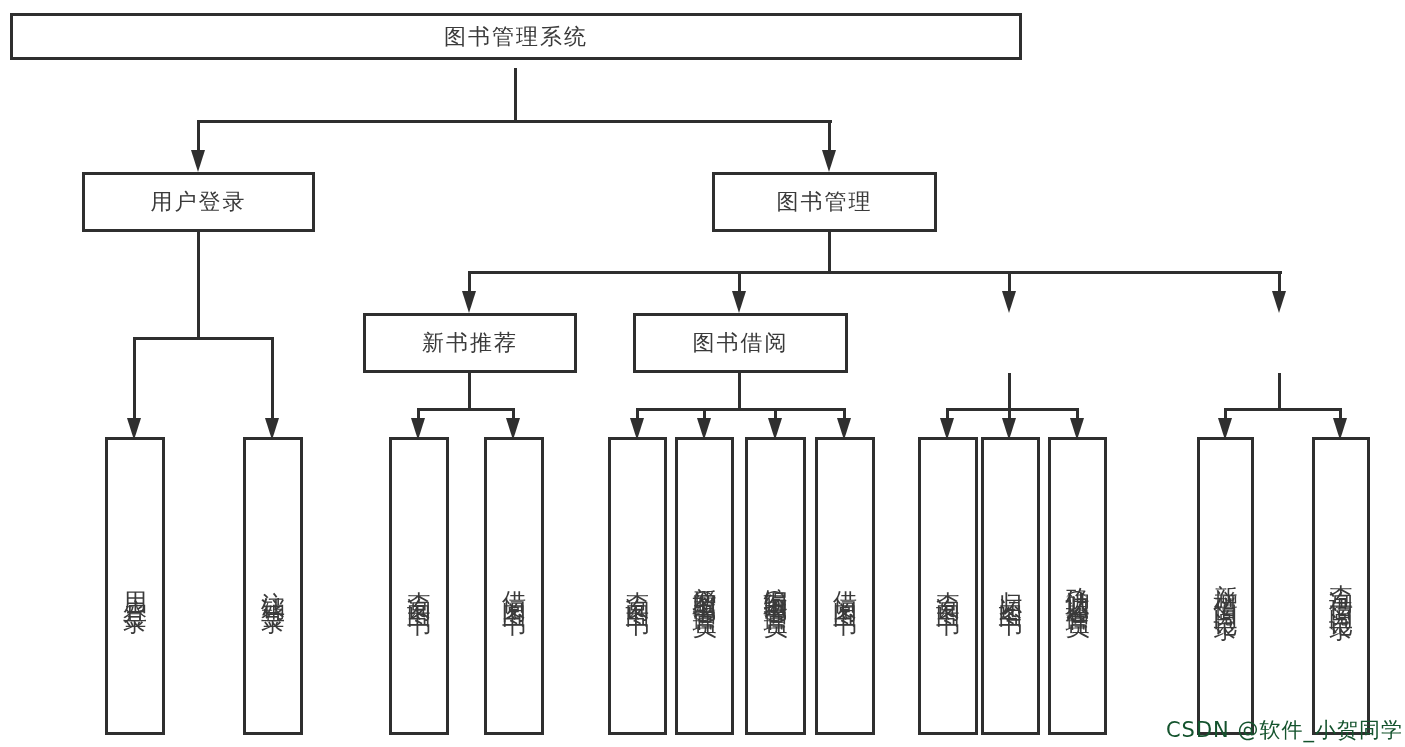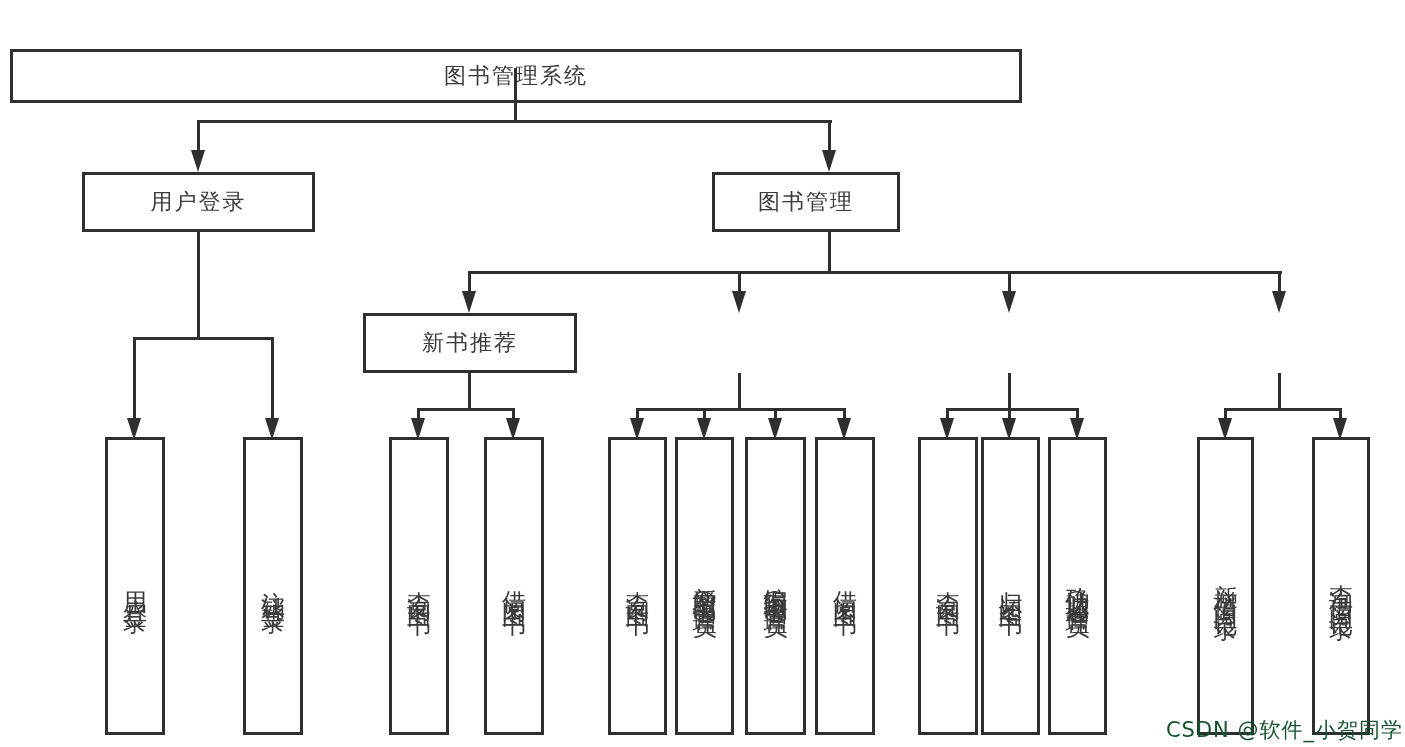--- a/index.html
+++ b/index.html
@@ -29,33 +29,36 @@
   .watermark {
     position:absolute; top:716px; right:2px;
     font-size:21px; color:#14532d; letter-spacing:1px; white-space:nowrap;
   }
 </style>
 </head>
 <body>
 
 <div id="canvas">
 
-  <div class="box hbox" style="left:10px; top:13px; width:1012px; height:54px;margin-top:36px;">
+  <div class="box hbox" style="left:10px; top:13px; width:1012px; height:47px;">
     <span>图书管理系统</span>
   </div>
 
   <div class="box hbox" style="left:82px; top:172px; width:233px; height:60px;">
     <span>用户登录</span>
   </div>
-  <div class="box hbox" style="left:712px; top:172px; width:188px; height:60px;">
+  <div class="box hbox" style="left:712px; top:172px; width:225px; height:60px;">
     <span>图书管理</span>
   </div>
 
   <div class="box hbox" style="left:363px; top:313px; width:214px; height:60px;text-align:right;">
     <span>新书推荐</span>
+  </div>
+  <div class="box hbox" style="left:633px; top:313px; width:215px; height:60px;">
+    <span>图书借阅</span>
   </div>
 
   <div class="box vbox" style="left:105px; top:437px; width:60px; height:298px;">
     <span>用户登录</span>
   </div>
   <div class="box vbox" style="left:243px; top:437px; width:60px; height:298px;">
     <span>注销登录</span>
   </div>
 
   <div class="box vbox" style="left:389px; top:437px; width:60px; height:298px;">

